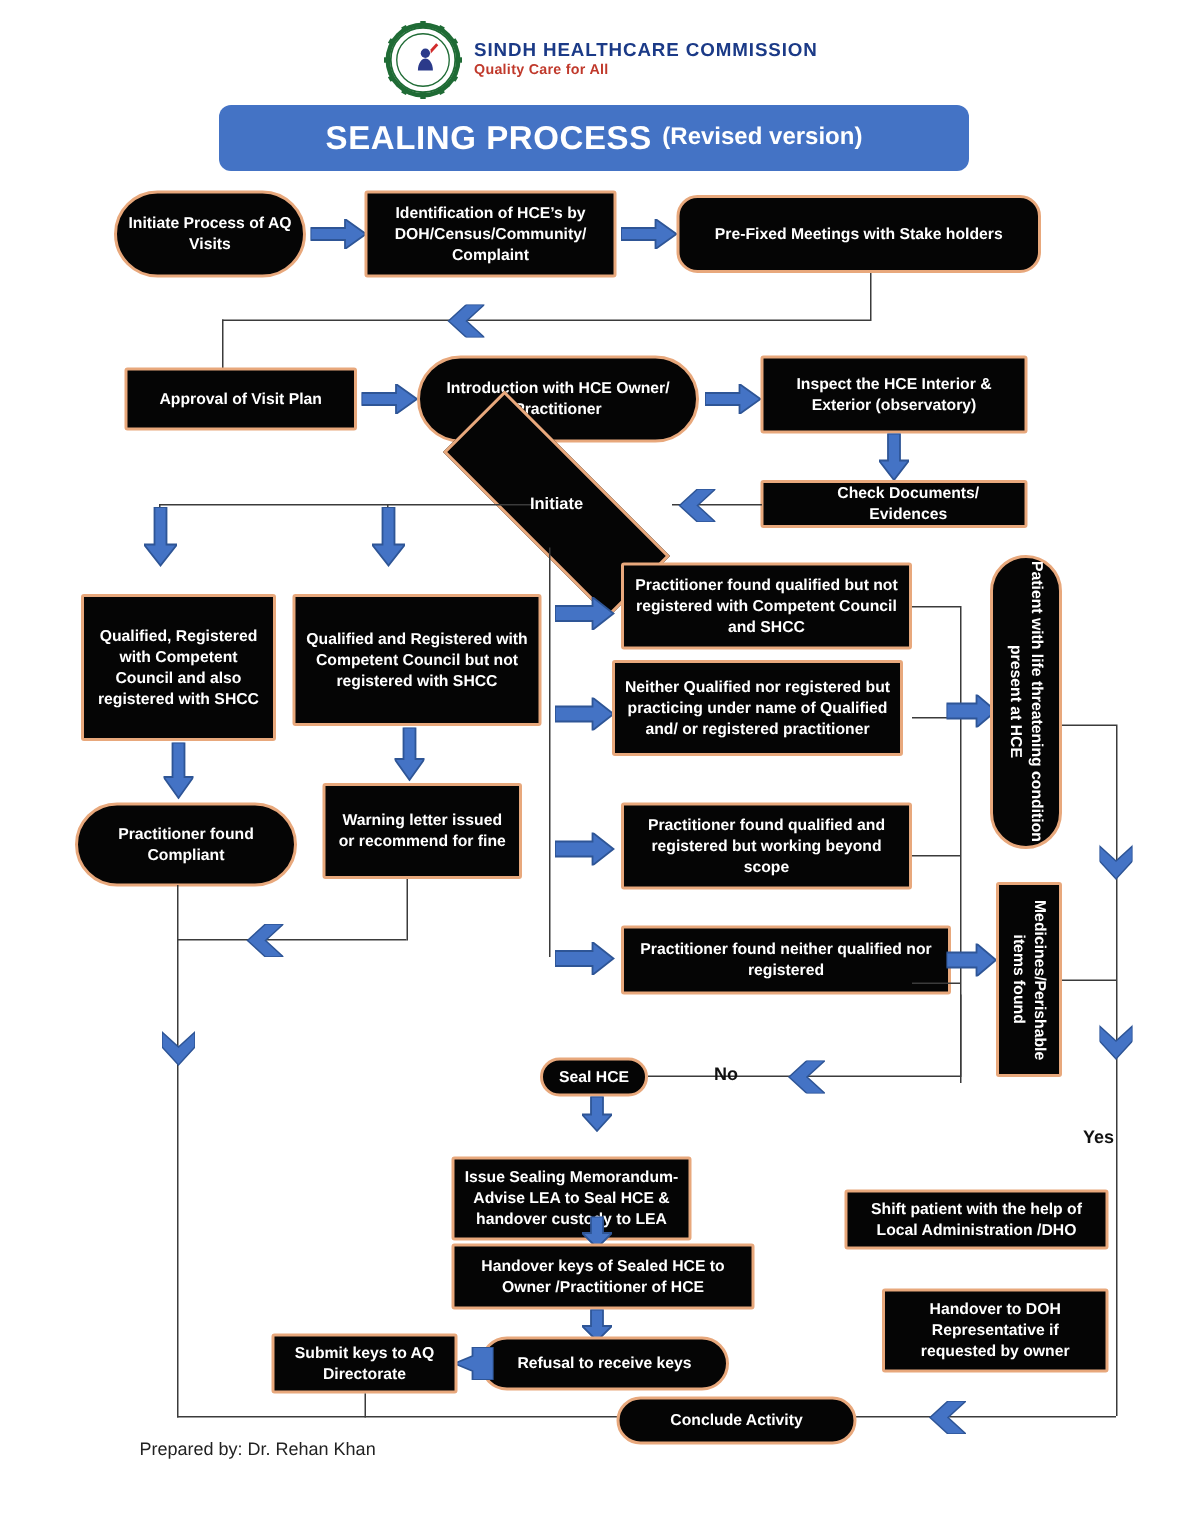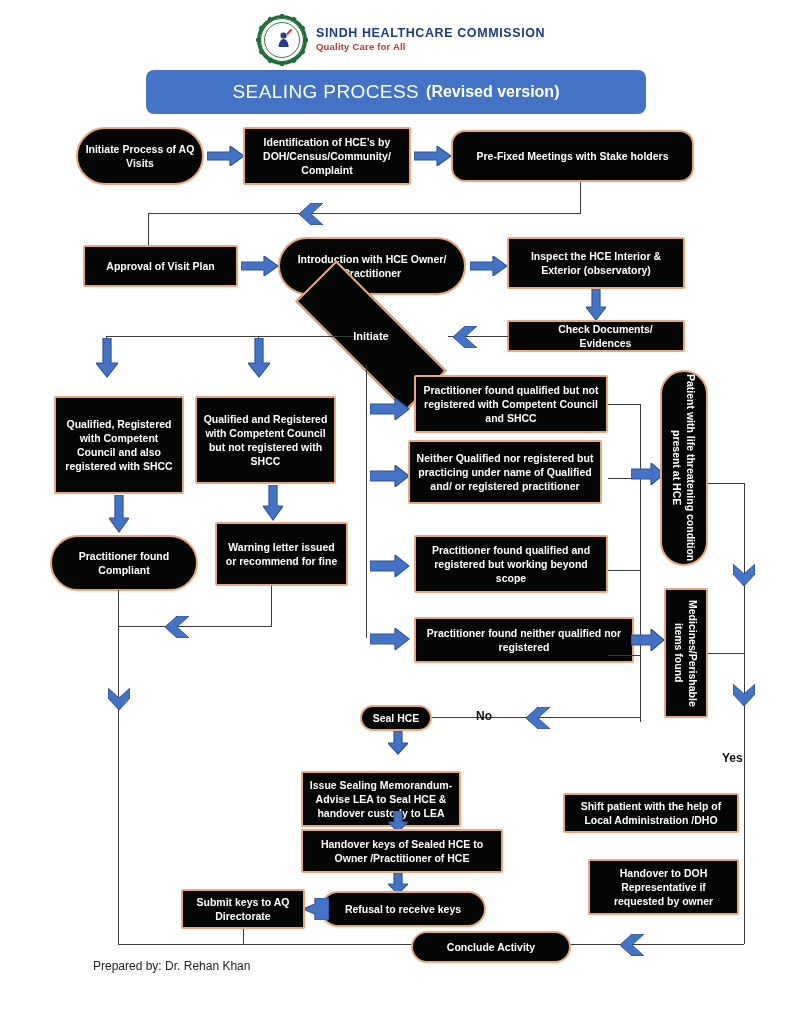--- a/index.html
+++ b/index.html
@@ -8,21 +8,21 @@
 
   
   .logo-wrap{position:absolute;left:256px;top:14px;width:52px;height:52px;}
   .logo-gear{position:absolute;left:0;top:0;width:52px;height:52px;}
   .brand{position:absolute;left:316px;top:26px;}
   .brand-title{font-size:12.5px;font-weight:bold;color:#1b3a87;letter-spacing:0.6px;line-height:14px;white-space:nowrap;}
   .brand-sub{font-size:9.5px;font-weight:bold;color:#c0392b;letter-spacing:0.2px;line-height:12px;margin-top:1px;white-space:nowrap;}
 
   .title-banner{position:absolute;left:146px;top:70px;width:500px;height:44px;background:#4473c5;
     border-radius:8px;display:flex;align-items:center;justify-content:center;color:#ffffff;}
-  .title-main{font-size:19px;font-weight:normal;letter-spacing:0.4px;}
+  .title-main{font-size:22px;font-weight:bold;letter-spacing:0.4px;}
   .title-sub{font-size:16px;font-weight:bold;margin-left:7px;}
 
   
   .node{position:absolute;background:#050505;border:2px solid #e8a87c;color:#ffffff;
     display:flex;align-items:center;justify-content:center;text-align:center;
     font-size:10.5px;font-weight:bold;line-height:14px;padding:2px 5px;box-sizing:border-box;}
   .node.rect{border-radius:2px;}
   .node.pill{border-radius:40px;}
   .node.round{border-radius:14px;}
   .node .txt{display:block;width:100%;}
@@ -195,21 +195,21 @@
   <div class="arw" style="left:109px;top:495px;">
     <svg width="20" height="38" viewBox="0 0 20 38">
         <path d="M6 0 L14 0 L14 23 L20 23 L10 37 L0 23 L6 23 Z" fill="#4473c5" stroke="#2e5596" stroke-width="1.2"></path>
       </svg>
   </div>
 
   <div class="node pill" style="left:50px;top:535px;width:148px;height:56px;">
     <span class="txt">Practitioner found Compliant</span>
   </div>
 
-  <div class="node rect" style="left:195px;top:396px;width:141px;height:88px;justify-content:flex-end;">
+  <div class="node rect" style="left:195px;top:396px;width:166px;height:88px;justify-content:flex-end;">
     <span class="txt">Qualified and Registered with Competent Council but not registered with SHCC</span>
   </div>
 
   <div class="arw" style="left:263px;top:485px;">
     <svg width="20" height="36" viewBox="0 0 20 36">
         <path d="M6 0 L14 0 L14 21 L20 21 L10 35 L0 21 L6 21 Z" fill="#4473c5" stroke="#2e5596" stroke-width="1.2"></path>
       </svg>
   </div>
 
   <div class="node rect" style="left:215px;top:522px;width:133px;height:64px;">

